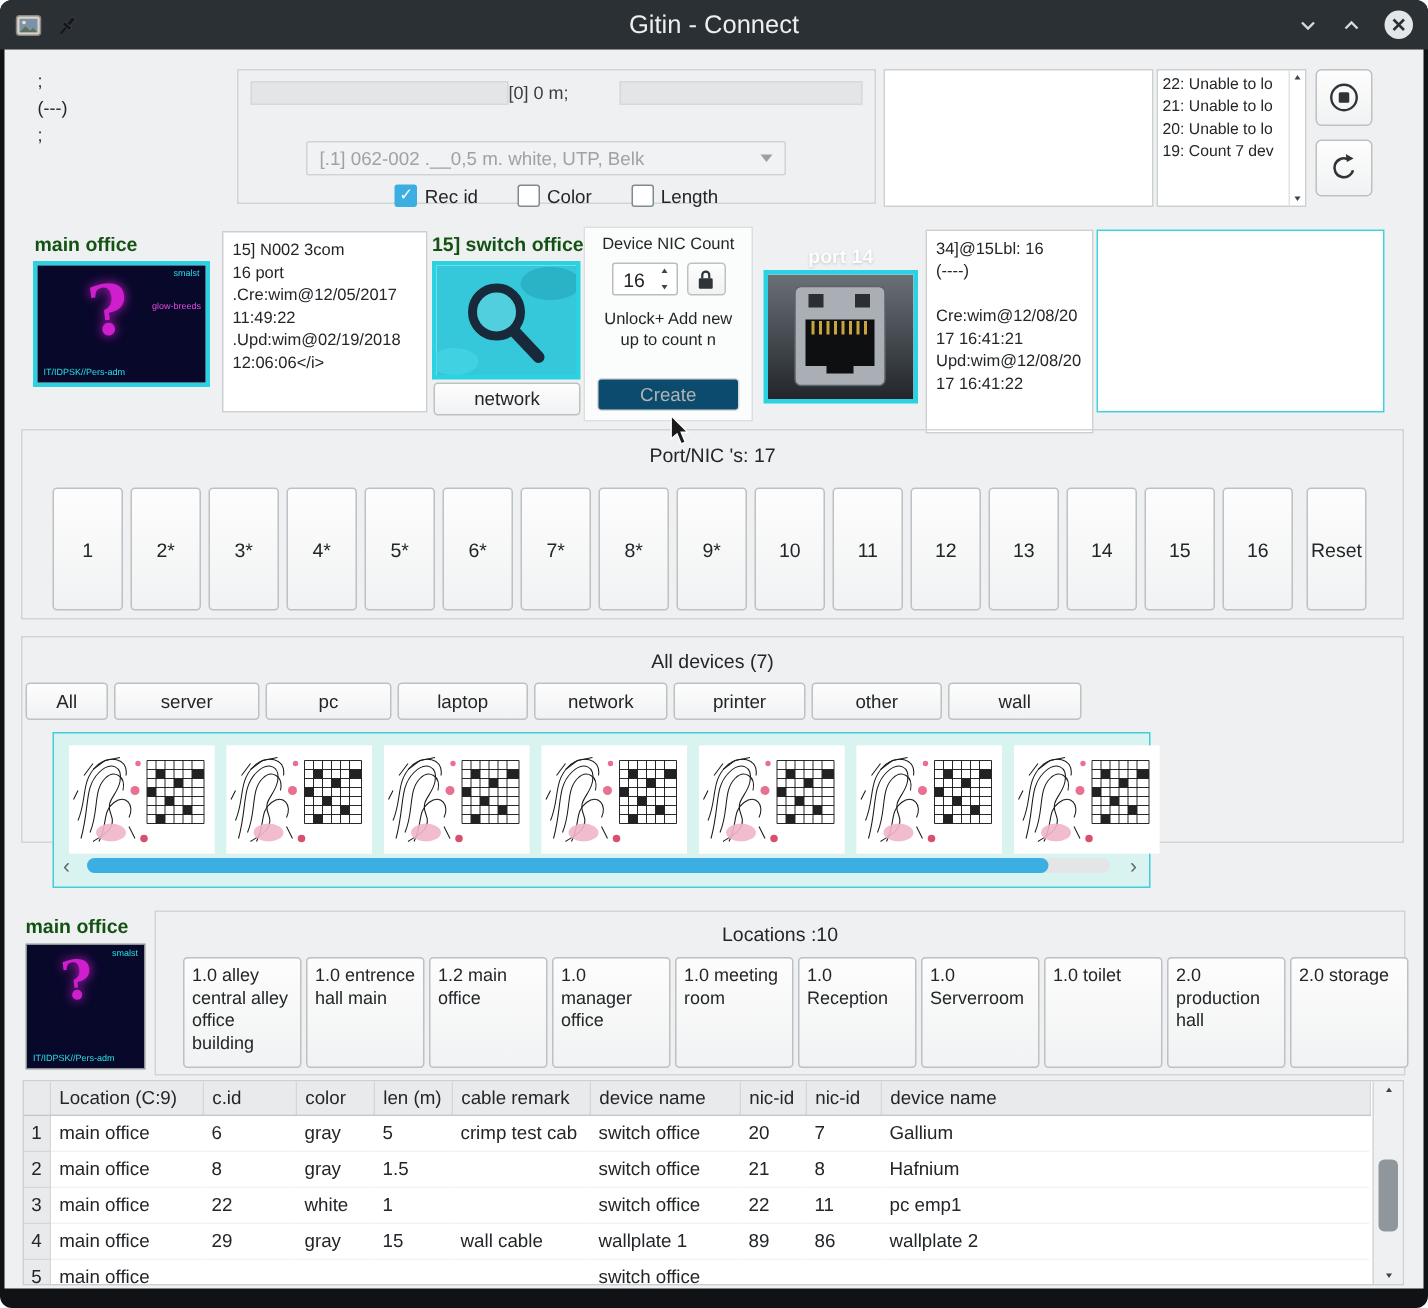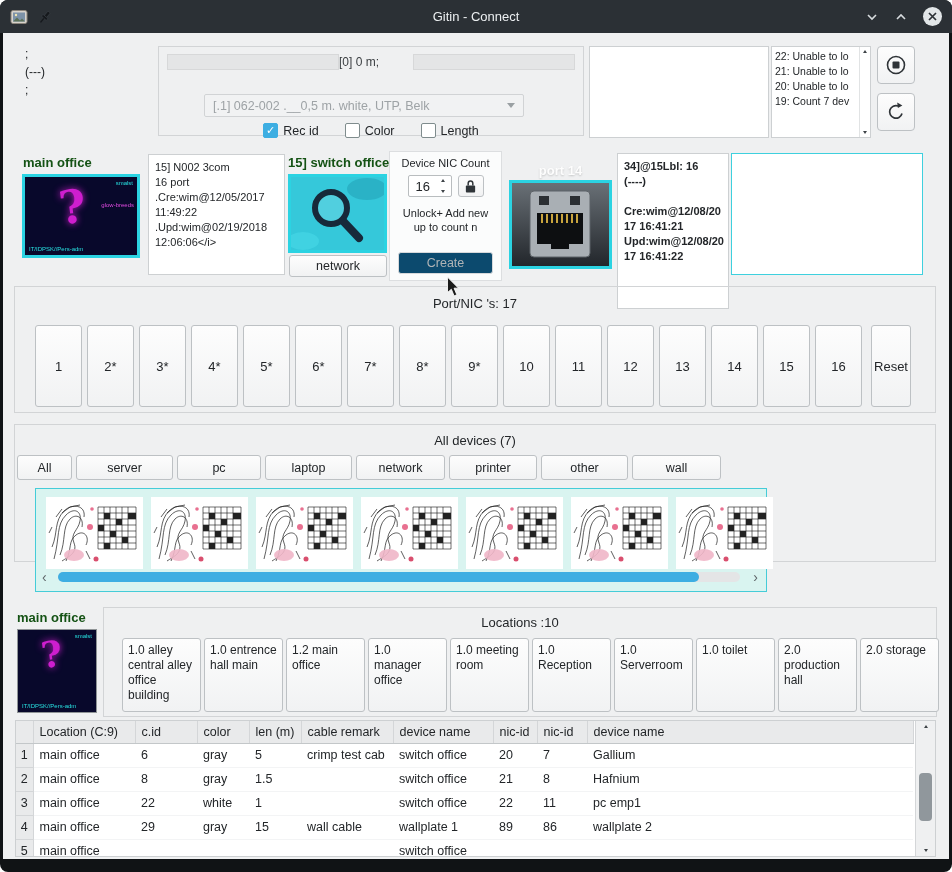--- a/index.html
+++ b/index.html
@@ -5,21 +5,21 @@
   * { margin:0; padding:0; box-sizing:border-box; }
   body { background:#ffffff; font-family:"Liberation Sans","DejaVu Sans",sans-serif; }
 
   .window { position:relative; width:952px; height:872px; background:#101315;
             border-radius:8px; overflow:hidden; }
 
   
   .titlebar { position:absolute; top:0; left:0; right:0; height:33px; background:#2b3035;
               display:flex; align-items:center; padding:0 10px; }
   .tb-left { display:flex; align-items:center; gap:9px; z-index:2; }
-  .tb-title { position:absolute; left:0; right:0; text-align:center; color:#eceff1; font-size:13px; }
+  .tb-title { position:absolute; left:0; right:0; text-align:center; color:#eceff1; font-size:17px; }
   .tb-right { margin-left:auto; display:flex; align-items:center; gap:15px; z-index:2; }
   .tb-btn { display:flex; align-items:center; justify-content:center; }
   .tb-close { width:19px; height:19px; border-radius:50%; background:#e2e6e8;
               display:flex; align-items:center; justify-content:center; }
 
   
   .content { position:absolute; top:33px; left:3px; right:3px; bottom:13px; background:#eff0f1;
              overflow:hidden; font-size:13px; color:#232629; }
 
   .frame { border:1px solid #d2d4d6; }
@@ -72,21 +72,21 @@
   .spin { position:relative; width:44px; height:22px; background:#fff; border:1px solid #b9bdbf;
           border-radius:2px; display:flex; align-items:center; padding-left:7px; font-size:13px; }
   .spin-arrows { position:absolute; right:2px; top:3px; bottom:3px; width:11px; display:flex;
                  flex-direction:column; justify-content:space-between; align-items:center; }
   .lock-btn { width:26px; height:22px; }
   .nic-hint { text-align:center; font-size:11px; line-height:14px; margin-top:9px; white-space:pre-line; }
   .nic-create { position:absolute; left:8px; right:8px; bottom:6px; height:22px; font-size:12.5px; }
   .p-port-label { position:absolute; left:506px; top:130px; width:103px; text-align:center;
                   color:#fdfdfd; font-weight:bold; text-shadow:0 1px 2px rgba(0,0,0,0.18); }
   .p-port-img { position:absolute; left:506px; top:147px; width:103px; height:89px; border:3px solid #2bd3e2; }
-  .p-info2 { position:absolute; left:614px; top:120px; width:112px; height:156px;font-weight:bold; }
+  .p-info2 { position:absolute; left:614px; top:120px; width:112px; height:136px; }
   .p-emptycyan { position:absolute; left:728px; top:120px; width:192px; height:122px;
                  background:#fff; border:1px solid #3ed0de; }
   .p-cursor { position:absolute; left:443px; top:243px; z-index:5; }
 
   
   .art-office { position:relative; width:100%; height:100%; background:#08082b; overflow:hidden; }
   .ao-q { position:absolute; left:30%; top:4%; font-size:46px; font-weight:bold; color:#ce1ece;
           transform:rotate(-7deg); text-shadow:0 0 7px #ce1ece; font-family:"DejaVu Serif",serif; }
   .ao-top { position:absolute; right:4px; top:3px; font-size:6px; color:#27e0e0; }
   .ao-mid { position:absolute; right:3px; top:32%; font-size:6px; color:#e04ae0; }

